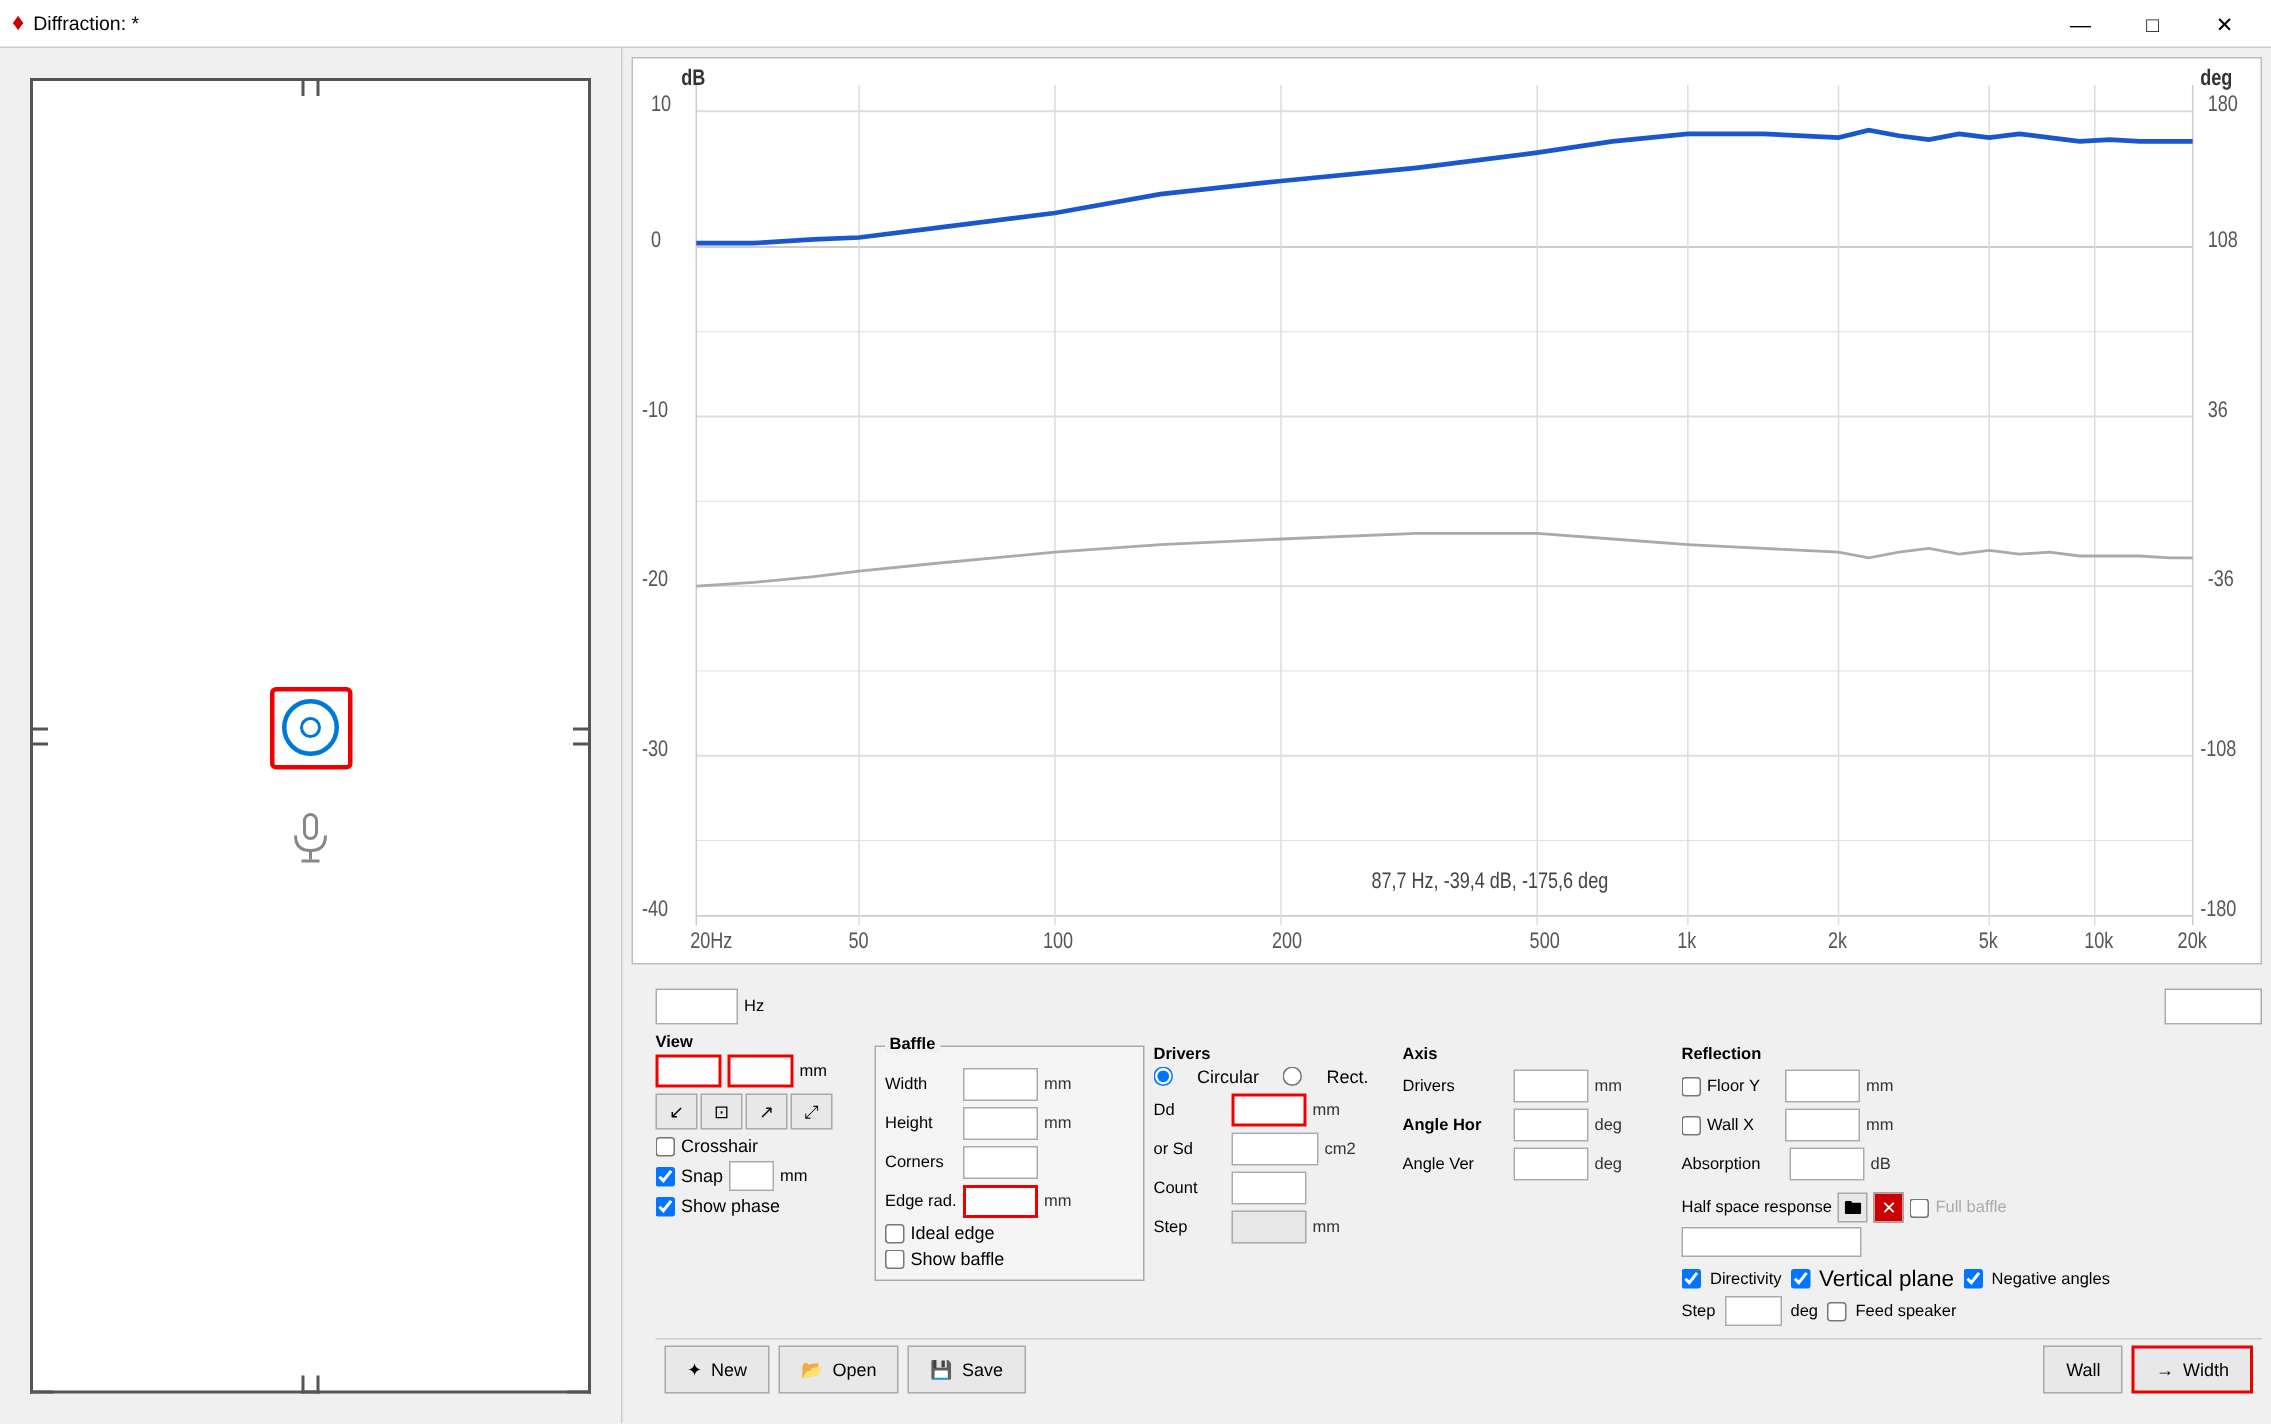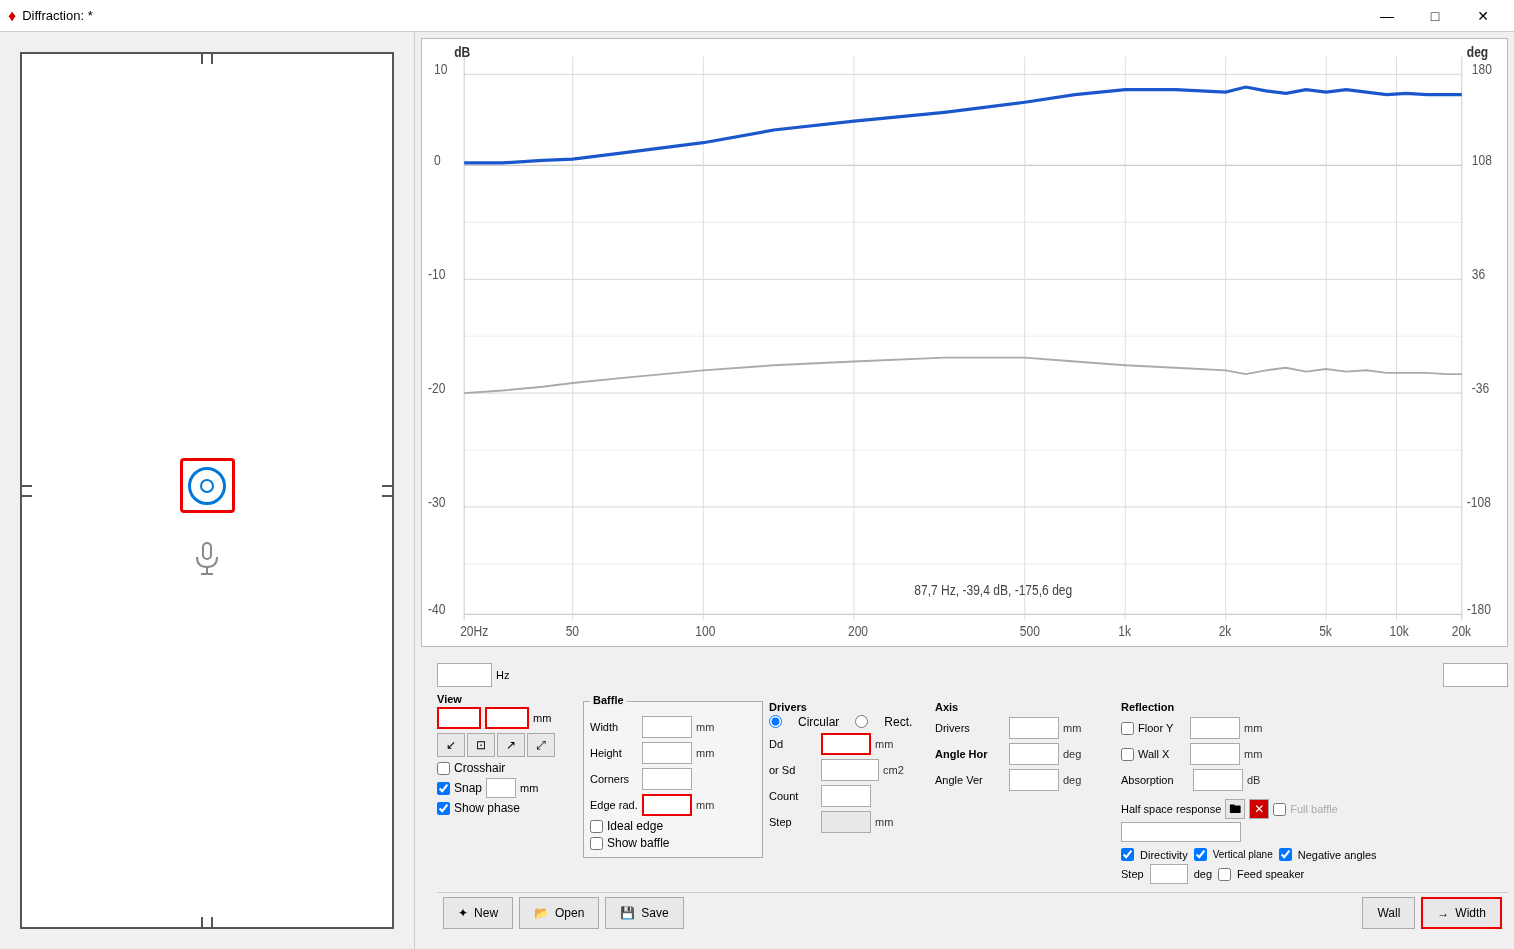--- a/index.html
+++ b/index.html
@@ -506,21 +506,21 @@
               <span style="font-size:11px; color:#aaa;">Full baffle</span>
             </div>
             <input type="text" class="hspace-input" style="">
           </div>
 
           <div style="margin-top:6px;">
             <div style="display:flex; align-items:center; gap:6px; flex-wrap:wrap;">
               <input type="checkbox" checked="" style="">
               <span style="font-size:11px;">Directivity</span>
               <input type="checkbox" checked="" style="">
-              <span style="font-size:10px;">Vertical plane</span>
+              <span style="font-size:15px;">Vertical plane</span>
               <input type="checkbox" checked="" style="">
               <span style="font-size:11px;">Negative angles</span>
             </div>
             <div style="display:flex; align-items:center; gap:6px; margin-top:3px;">
               <span style="font-size:11px;">Step</span>
               <input type="text" class="small-input" style="">
               <span style="font-size:11px;">deg</span>
               <input type="checkbox" style="">
               <span style="font-size:11px;">Feed speaker</span>
             </div>

